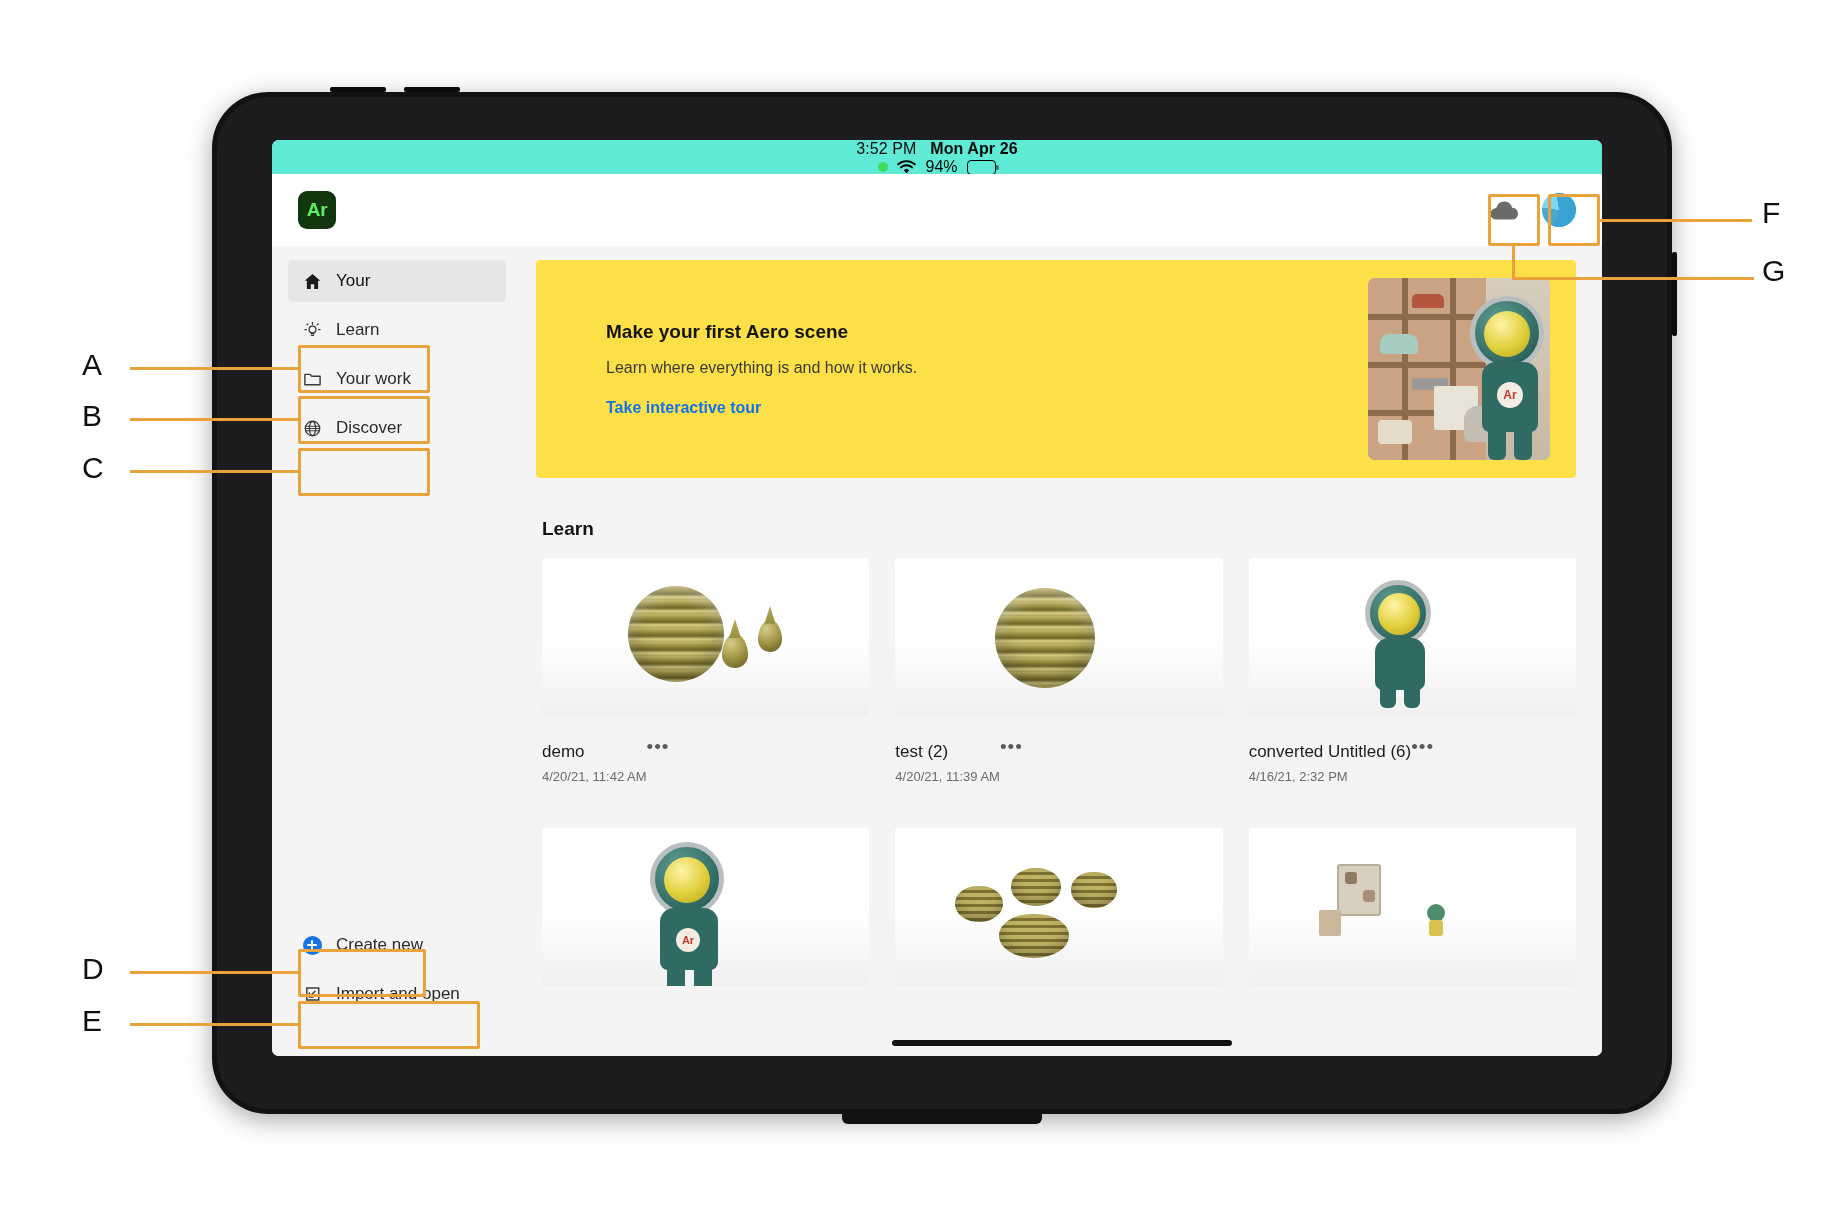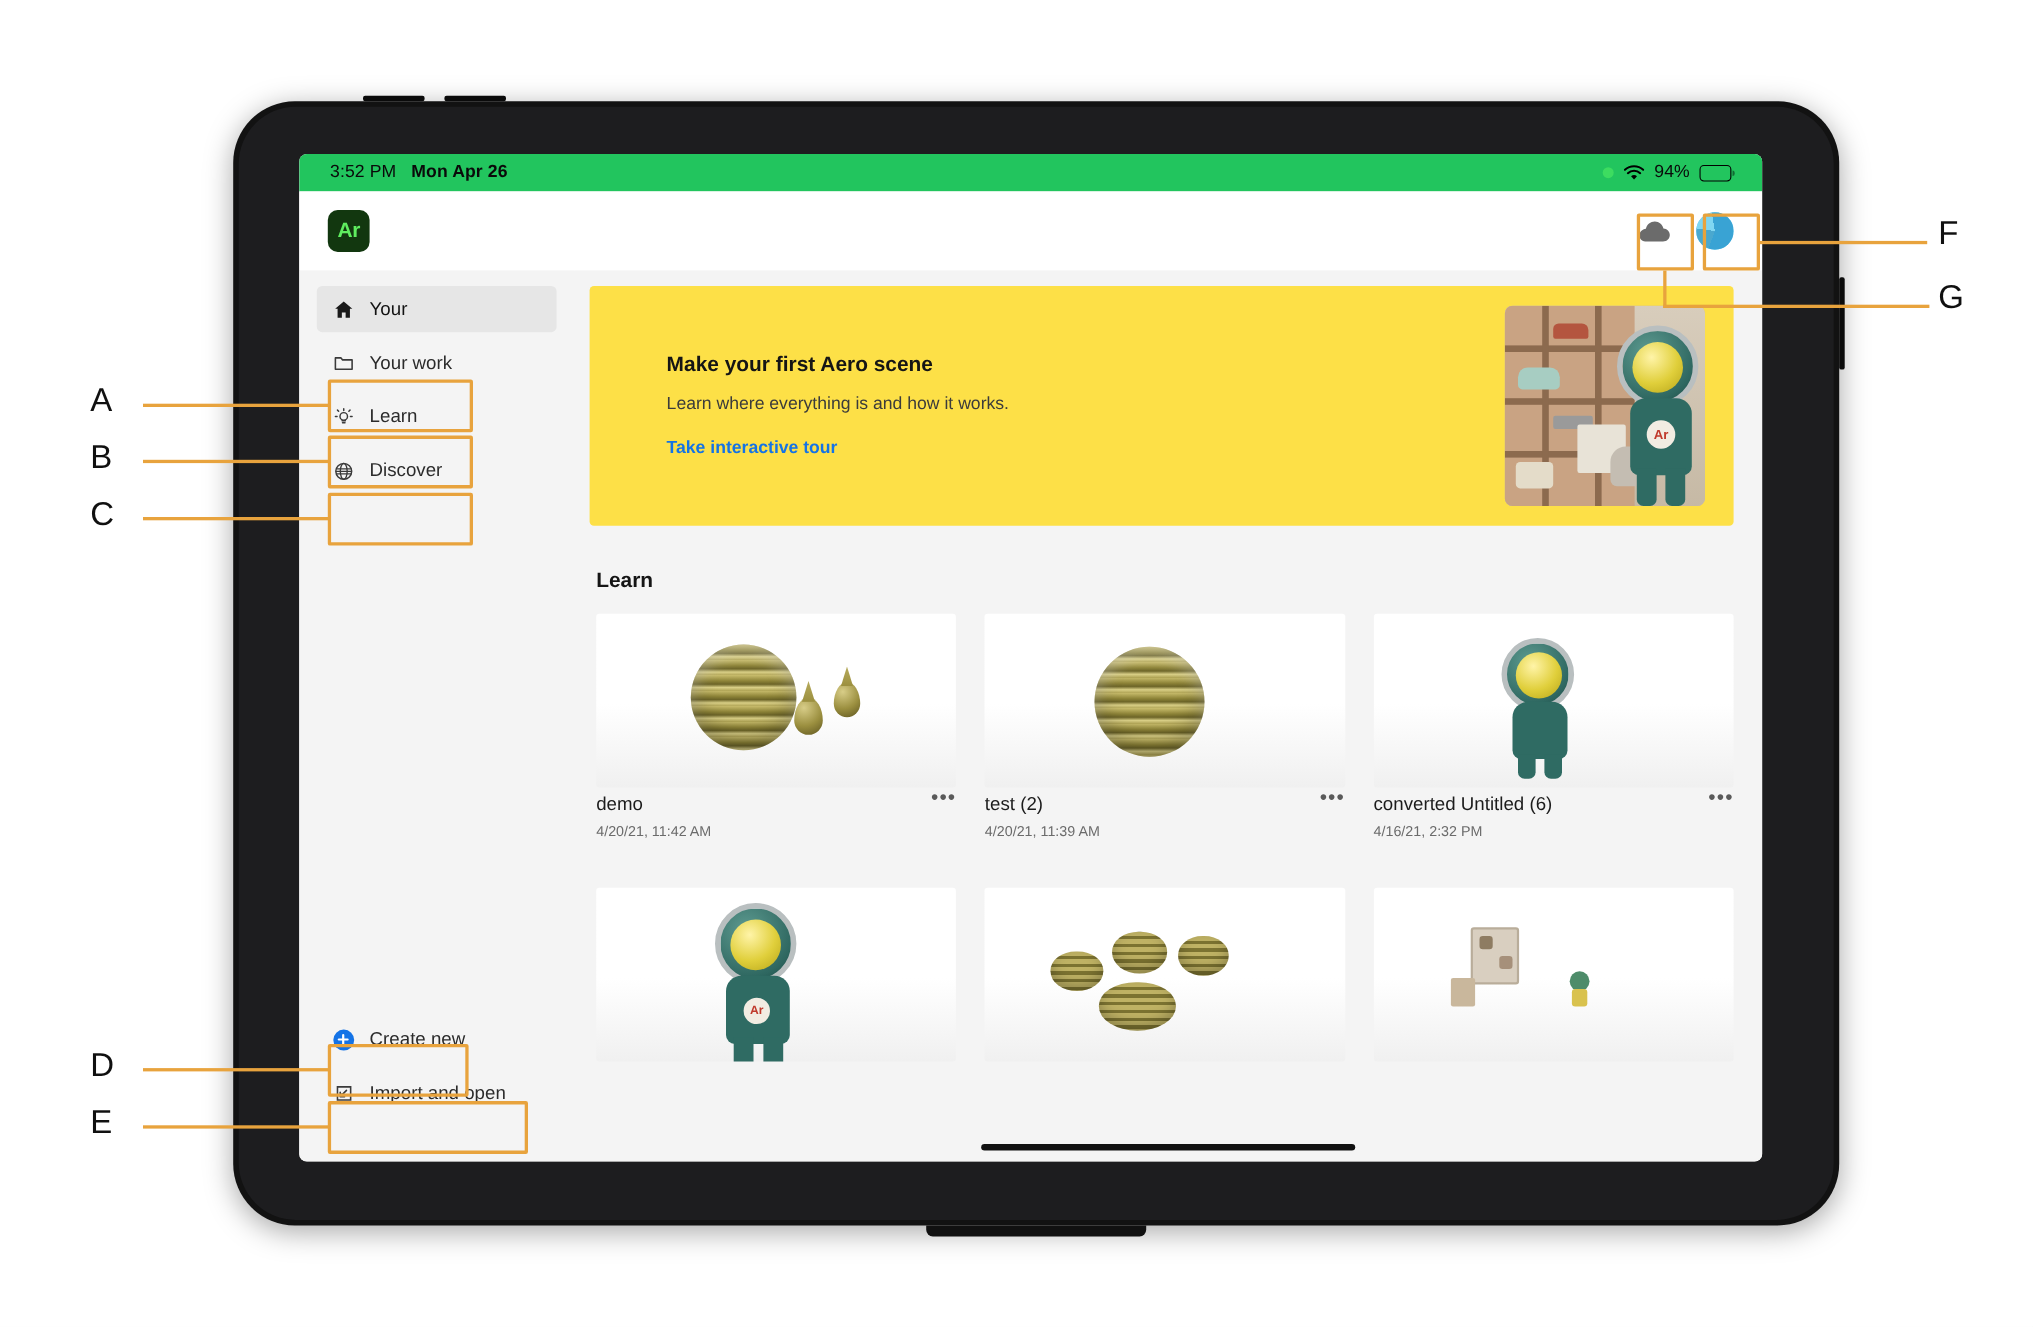--- a/index.html
+++ b/index.html
@@ -38,23 +38,24 @@
   }
   .bottom-port {
     position: absolute; left: 50%; transform: translateX(-50%);
     bottom: -10px; width: 200px; height: 10px;
     background: #111; border-radius: 0 0 6px 6px;
   }
 
   
   .statusbar {
     position: absolute; left: 0; top: 0; width: 100%; height: 34px;
-    background: #22c55e;
+    background: #5eead4;
     display: flex; align-items: center; justify-content: space-between;
-    padding: 0 28px;
+    padding: 0 40px;
+    flex-direction: column;
   }
   .sb-left { font-size: 16px; color: #0a0a0a; letter-spacing: .1px; }
   .sb-left .sb-day { font-weight: 400; }
   .sb-left .sb-date { font-weight: 700; }
   .sb-right { display: flex; align-items: center; gap: 9px; }
   .sb-dot { width: 10px; height: 10px; border-radius: 50%; background: #3ddc60; }
   .sb-batt-txt { font-size: 16px; color: #0a0a0a; }
   .wifi-icon svg { display: block; }
   .batt {
     width: 29px; height: 15px; border: 1.6px solid #000; border-radius: 4px;
@@ -135,21 +136,21 @@
   }
 
   
   .recent-title { font-size: 19px; font-weight: 700; color: #151515; margin: 40px 0 18px 6px; }
   .grid { display: grid; grid-template-columns: repeat(3, 1fr); gap: 26px; padding-left: 6px; }
   .card-thumb {
     height: 158px; background: #fff; border-radius: 3px;
     position: relative; overflow: hidden;
     background: linear-gradient(#ffffff 0%, #ffffff 52%, #f0f0f0 100%);
   }
-  .card-meta { display: flex; justify-content: space-between; align-items: flex-start; margin-top: 5px; }
+  .card-meta { display: flex; align-items: flex-start; margin-top: 26px; }
   .card-name { font-size: 17px; color: #1c1c1c; line-height: 1.2; }
   .card-date { font-size: 13px; color: #6b6b6b; margin-top: 7px; }
   .dots { color: #5a5a5a; font-size: 19px; line-height: 10px; letter-spacing: 1px; }
 
   .home-indicator {
     position: absolute; left: 50%; transform: translateX(-50%);
     bottom: 10px; width: 340px; height: 6px; border-radius: 3px; background: #111;
   }
 
   
@@ -261,35 +262,35 @@
               <svg width="19" height="19" viewBox="0 0 20 20">
                   <path d="M10 2.2 1.8 9.2h2.3v8.6h4.1v-5h3.6v5h4.1V9.2h2.3z" fill="#1a1a1a"></path>
                 </svg>
             </span>
             <span>Your</span>
           </div>
 
           <div class="nav-item">
             <span class="nav-ico">
               <svg width="19" height="19" viewBox="0 0 20 20">
-                <path d="M2 4.6h5.4l1.5 1.9H18v9H2z" fill="none" stroke="#3a3a3a" stroke-width="1.5" stroke-linejoin="round"></path>
-              </svg>
-            </span>
-            <span>Your work</span>
-          </div>
-
-          <div class="nav-item">
-            <span class="nav-ico">
-              <svg width="19" height="19" viewBox="0 0 20 20">
                 <circle cx="10" cy="9" r="3.6" fill="none" stroke="#3a3a3a" stroke-width="1.4"></circle>
                 <path d="M8.4 13.2h3.2M8.8 15.1h2.4" stroke="#3a3a3a" stroke-width="1.4" stroke-linecap="round"></path>
                 <path d="M10 1.6v1.8M3.6 9H2M18 9h-1.6M5.1 4.1 4 3M16 3l-1.1 1.1" stroke="#3a3a3a" stroke-width="1.4" stroke-linecap="round"></path>
               </svg>
             </span>
             <span>Learn</span>
+          </div>
+
+          <div class="nav-item">
+            <span class="nav-ico">
+              <svg width="19" height="19" viewBox="0 0 20 20">
+                <path d="M2 4.6h5.4l1.5 1.9H18v9H2z" fill="none" stroke="#3a3a3a" stroke-width="1.5" stroke-linejoin="round"></path>
+              </svg>
+            </span>
+            <span>Your work</span>
           </div>
 
           <div class="nav-item">
             <span class="nav-ico">
               <svg width="19" height="19" viewBox="0 0 20 20">
                 <circle cx="10" cy="10" r="7.6" fill="none" stroke="#3a3a3a" stroke-width="1.4"></circle>
                 <ellipse cx="10" cy="10" rx="3.3" ry="7.6" fill="none" stroke="#3a3a3a" stroke-width="1.3"></ellipse>
                 <path d="M2.6 7.6h14.8M2.6 12.4h14.8M2.4 10h15.2" stroke="#3a3a3a" stroke-width="1.2"></path>
               </svg>
             </span>

